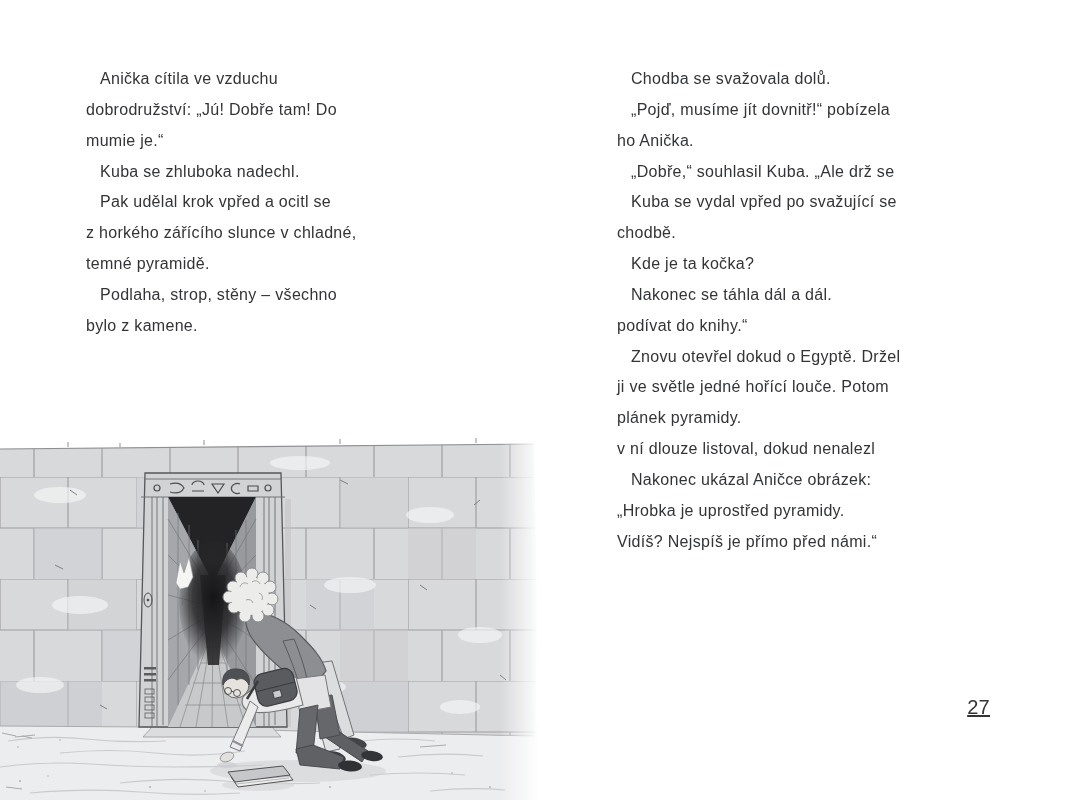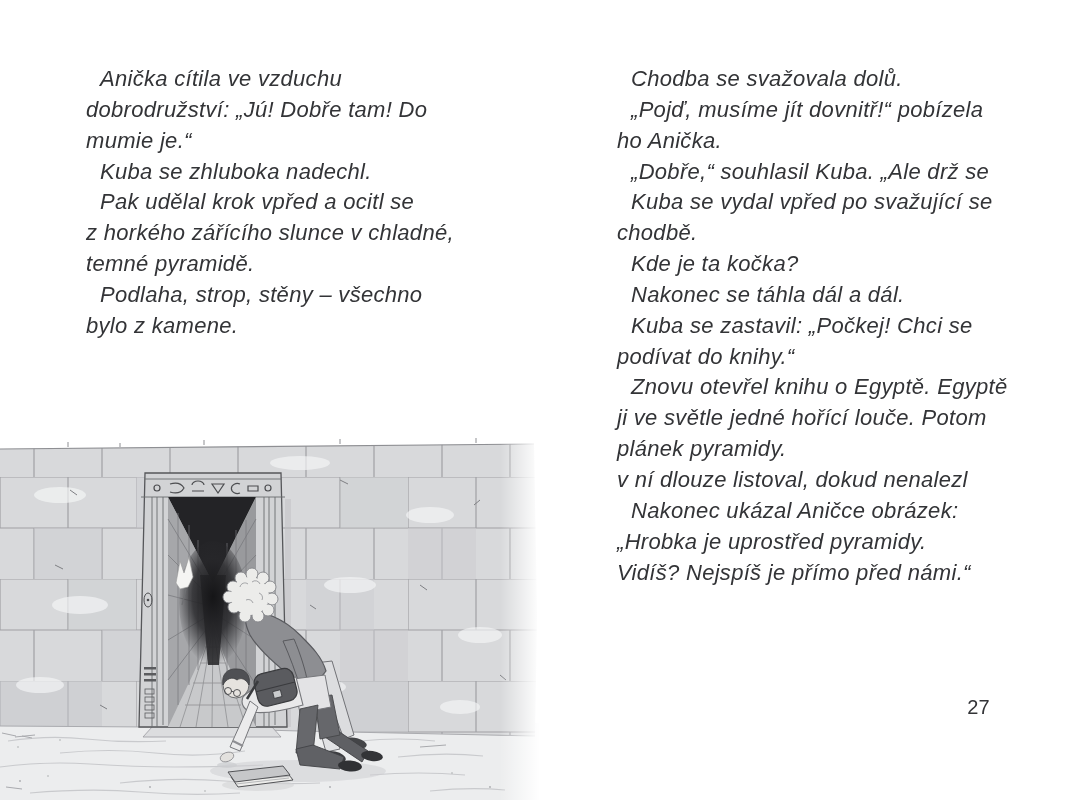--- a/index.html
+++ b/index.html
@@ -2,30 +2,30 @@
 <html><head>
 <meta charset="utf-8">
 <style>
   html,body{margin:0;padding:0;}
   body{
     width:1069px;height:800px;background:#ffffff;position:relative;overflow:hidden;
     font-family:"Liberation Sans","DejaVu Sans",sans-serif;
   }
   .page{position:absolute;inset:0;background:#ffffff;}
   .col{
-    position:absolute;top:64px;font-size:22px;line-height:30.85px;
-    color:#333437;letter-spacing:0.3px;font-style:italic;
+    position:absolute;top:64px;font-size:16px;line-height:30.85px;
+    color:#333437;letter-spacing:0.3px;
   }
   #left-col{left:86px;width:470px;}
   #right-col{left:617px;width:380px;}
   .line{white-space:nowrap;}
   .line.indent{padding-left:14px;}
   .pagenum{
     position:absolute;top:696px;left:860px;width:130px;text-align:right;
-    font-size:20px;color:#333437;letter-spacing:0.3px;
+    font-size:20px;color:#333437;letter-spacing:0.3px;text-decoration:underline;
   }
   .illustration{position:absolute;left:0;top:435px;width:540px;height:365px;}
 </style>
 </head>
 <body>
 
 <div class="page">
 
   <div id="left-col" class="col">
       <div class="line indent">Anička cítila ve vzduchu</div>
@@ -40,23 +40,22 @@
     </div>
   <div id="right-col" class="col">
       <div class="line indent">Chodba se svažovala dolů.</div>
       <div class="line indent">„Pojď, musíme jít dovnitř!“ pobízela</div>
       <div class="line">ho Anička.</div>
       <div class="line indent">„Dobře,“ souhlasil Kuba. „Ale drž se</div>
       <div class="line indent">Kuba se vydal vpřed po svažující se</div>
       <div class="line">chodbě.</div>
       <div class="line indent">Kde je ta kočka?</div>
       <div class="line indent">Nakonec se táhla dál a dál.</div>
-      <div class="line indent">Kuba se zastavil: „Počkej! Chci se</div>
       <div class="line">podívat do knihy.“</div>
-      <div class="line indent">Znovu otevřel knihu o Egyptě. Egyptě</div>
+      <div class="line indent">Znovu otevřel dokud o Egyptě. Držel</div>
       <div class="line">ji ve světle jedné hořící louče. Potom</div>
       <div class="line">plánek pyramidy.</div>
       <div class="line">v ní dlouze listoval, dokud nenalezl</div>
       <div class="line indent">Nakonec ukázal Aničce obrázek:</div>
       <div class="line">„Hrobka je uprostřed pyramidy.</div>
       <div class="line">Vidíš? Nejspíš je přímo před námi.“</div>
     </div>
 
   <div class="pagenum">27</div>
 

